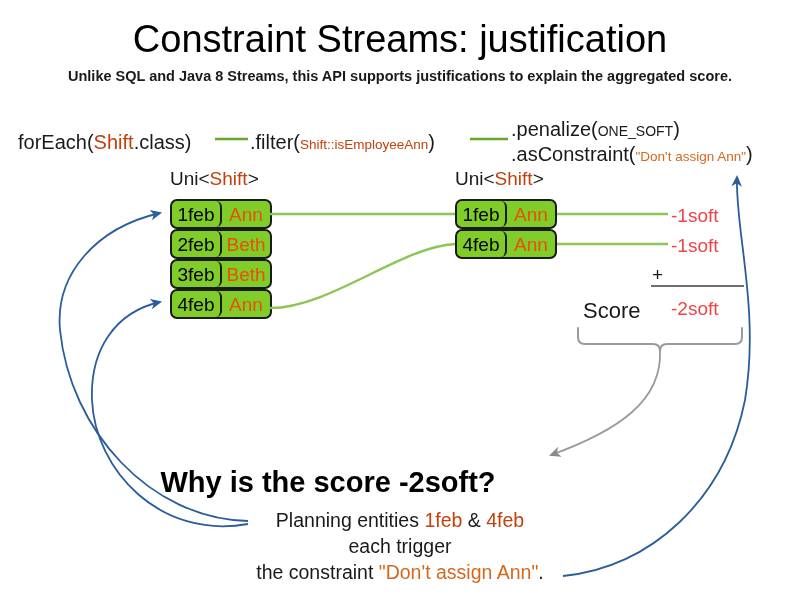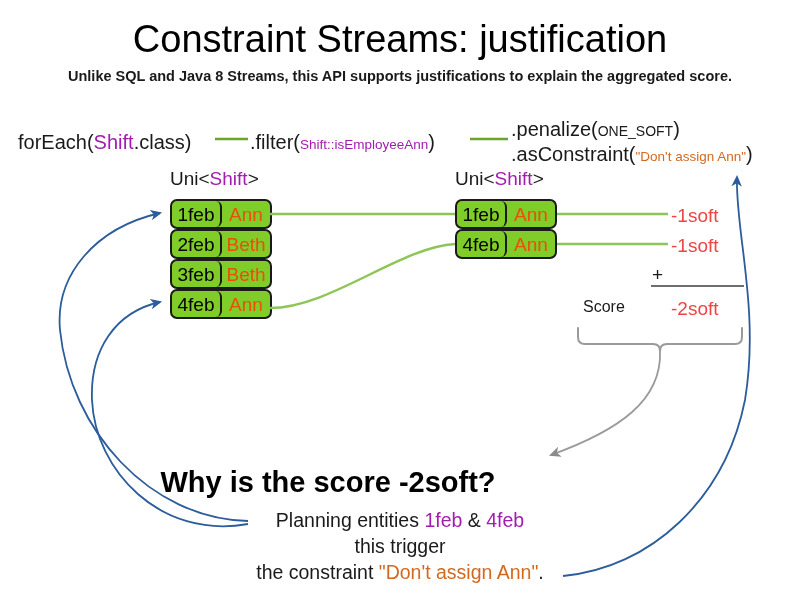--- a/index.html
+++ b/index.html
@@ -50,21 +50,21 @@
     position: absolute;
     font-size: 20px;
     color: #1a1a1a;
     white-space: nowrap;
   }
   .code-foreach { left: 18px; top: 131px; }
   .code-filter  { left: 250px; top: 131px; }
   .code-pen     { left: 511px; top: 118px; }
   .code-asc     { left: 511px; top: 143px; }
 
-  .g { color: #a21caf; }
+  .g { color: #c2410c; }
   .o { color: #d2691e; }
   .small { font-size: 13.5px; }
   .small2 { font-size: 14px; }
 
   
   .uni {
     position: absolute;
     font-size: 19px;
     color: #1a1a1a;
     white-space: nowrap;
@@ -110,21 +110,21 @@
     color: #ef4444;
     white-space: nowrap;
   }
   .plus {
     position: absolute;
     font-size: 19px;
     color: #1a1a1a;
   }
   .score-label {
     position: absolute;
-    font-size: 16px;
+    font-size: 22px;
     color: #1a1a1a;
   }
 
   
   .why {
     position: absolute;
     left: 0; top: 466px;
     width: 656px;
     text-align: center;
     font-size: 29px;
@@ -199,21 +199,21 @@
   </div>
 
   <div class="scoreval" style="left:671px; top:205px;">-1soft</div>
   <div class="scoreval" style="left:671px; top:235px;">-1soft</div>
   <div class="plus" style="left:652px; top:264px;">+</div>
   <div class="score-label" style="left:583px; top:298px;">Score</div>
   <div class="scoreval" style="left:671px; top:298px;">-2soft</div>
 
   <div class="why">Why is the score -2soft?</div>
   <div class="explain explain-l1"><span>Planning entities </span><span class="g">1feb</span><span> &amp; </span><span class="g">4feb</span></div>
-  <div class="explain explain-l2">this trigger</div>
+  <div class="explain explain-l2">each trigger</div>
   <div class="explain explain-l3"><span>the constraint </span><span class="o">"Don't assign Ann"</span><span>.</span></div>
 
   <svg class="overlay" viewBox="0 0 800 600">
     <defs>
       <marker id="blueArrow" viewBox="0 0 12 12" refX="9" refY="6" markerWidth="7" markerHeight="7" orient="auto-start-reverse">
         <path d="M0,1 L11,6 L0,11 L3,6 Z" fill="#2b5c9b"></path>
       </marker>
       <marker id="grayArrow" viewBox="0 0 12 12" refX="9" refY="6" markerWidth="7" markerHeight="7" orient="auto-start-reverse">
         <path d="M0,1 L11,6 L0,11 L3,6 Z" fill="#8a8a8a"></path>
       </marker>

